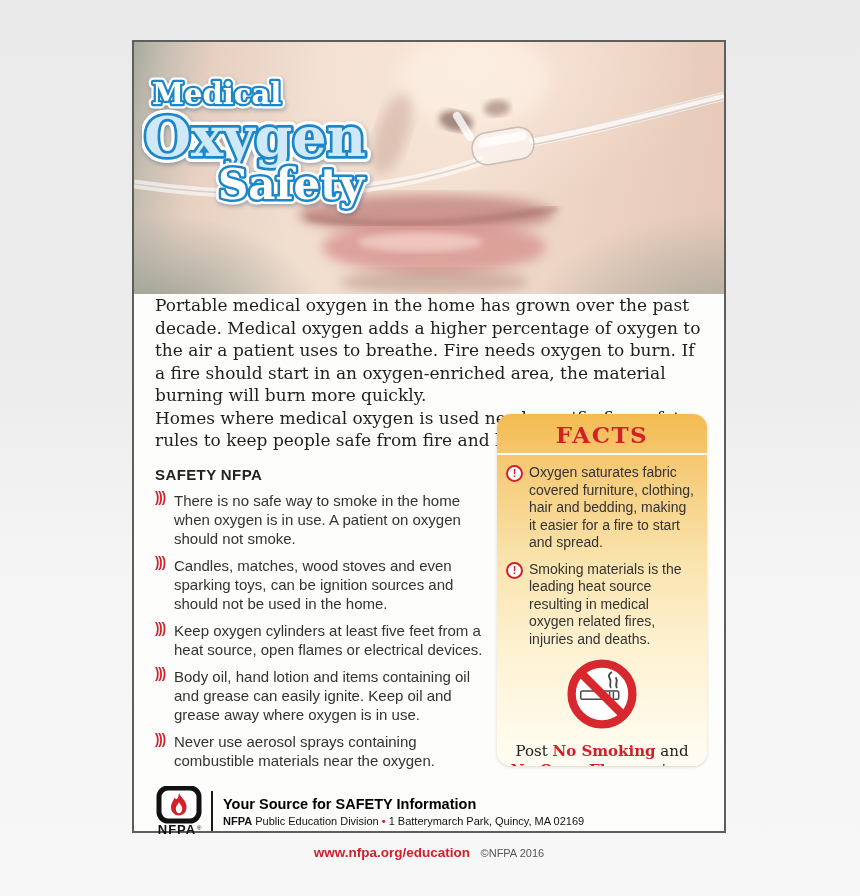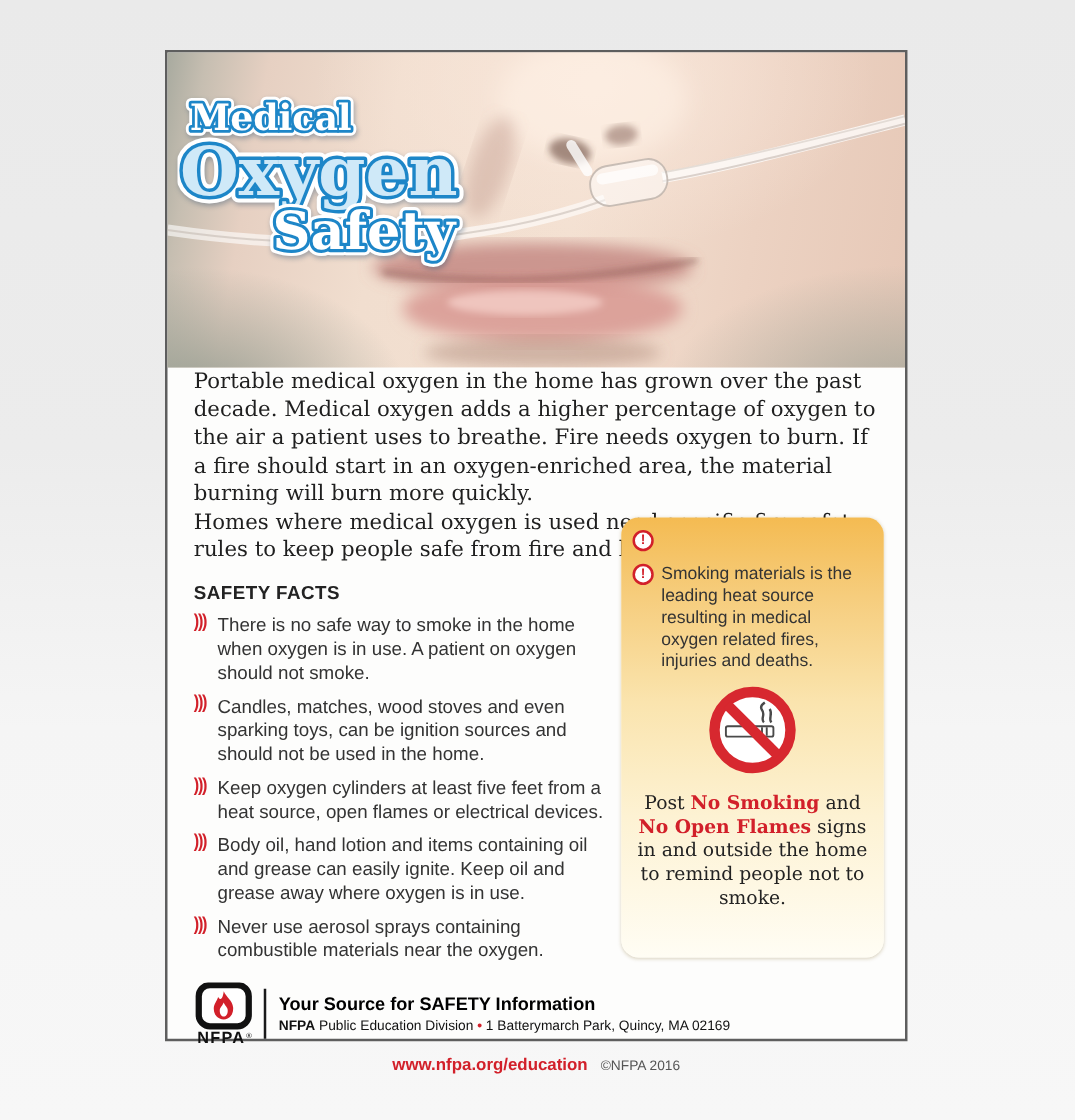--- a/index.html
+++ b/index.html
@@ -143,21 +143,21 @@
         <text x="76" y="137" font-size="42" fill="#fff" stroke="#1d86c8" stroke-width="5" paint-order="stroke" stroke-linejoin="round">Safety</text>
       </g>
     </svg>
   </div>
 
   <div class="content">
     <p class="para">Portable medical oxygen in the home has grown over the past decade. Medical oxygen adds a higher percentage of oxygen to the air a patient uses to breathe. Fire needs oxygen to burn. If a fire should start in an oxygen-enriched area, the material burning will burn more quickly.</p>
     <p class="para">Homes where medical oxygen is used need specific fire safety rules to keep people safe from fire and burns.</p>
 
     <div class="tips">
-      <div class="tips-heading">SAFETY FACTS</div>
+      <div class="tips-heading">SAFETY NFPA</div>
 
       <div class="tip">
         <span class="tip-bullet">)))</span>
         <span class="tip-text">There is no safe way to smoke in the home when oxygen is in use. A patient on oxygen should not smoke.</span>
       </div>
       <div class="tip">
         <span class="tip-bullet">)))</span>
         <span class="tip-text">Candles, matches, wood stoves and even sparking toys, can be ignition sources and should not be used in the home.</span>
       </div>
       <div class="tip">
@@ -169,23 +169,25 @@
         <span class="tip-text">Body oil, hand lotion and items containing oil and grease can easily ignite. Keep oil and grease away where oxygen is in use.</span>
       </div>
       <div class="tip">
         <span class="tip-bullet">)))</span>
         <span class="tip-text">Never use aerosol sprays containing combustible materials near the oxygen.</span>
       </div>
     </div>
   </div>
 
   <div class="facts">
+    <div class="facts-heading">FACTS</div>
 
     <div class="fact">
       <span class="fact-icon">!</span>
+      <span class="fact-text">Oxygen saturates fabric covered furniture, clothing, hair and bedding, making it easier for a fire to start and spread.</span>
     </div>
     <div class="fact">
       <span class="fact-icon">!</span>
       <span class="fact-text">Smoking materials is the leading heat source resulting in medical oxygen related fires, injuries and deaths.</span>
     </div>
 
     <div class="nosmoke-wrap">
       <svg width="76" height="76" viewBox="0 0 100 100">
         <circle cx="50" cy="50" r="40" fill="#fff"></circle>
         <g>

